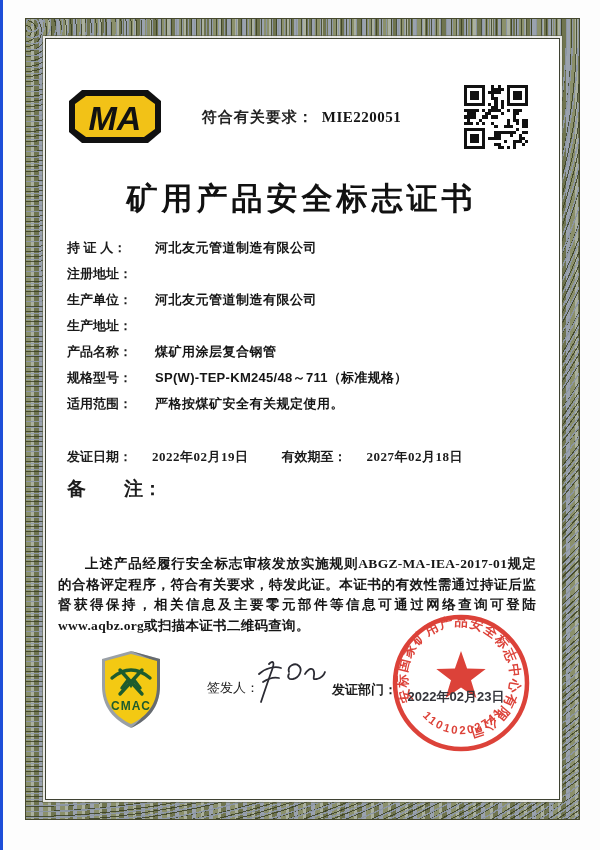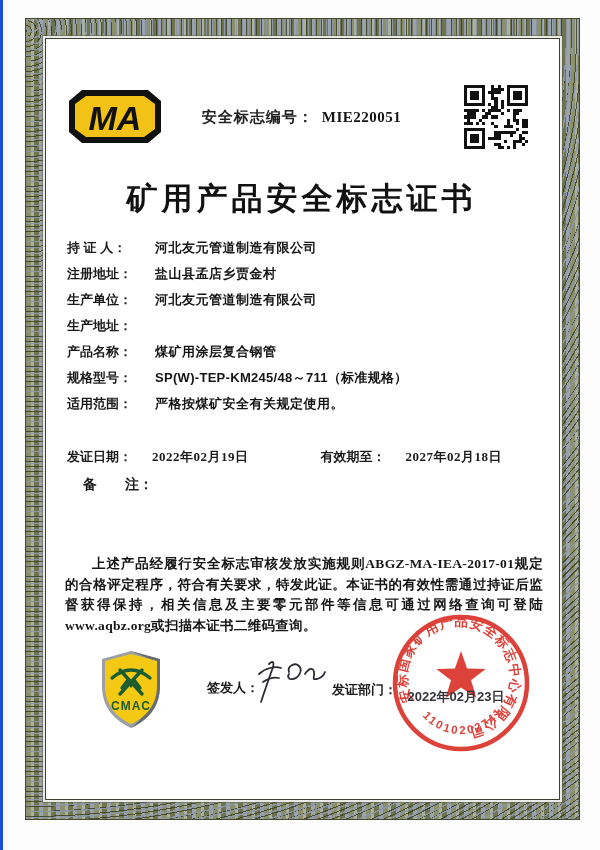--- a/index.html
+++ b/index.html
@@ -40,31 +40,31 @@
   .row { display:flex; align-items:center; line-height:18px; margin-bottom:8px; }
   .lbl { font-family:"Liberation Sans", sans-serif; font-weight:600; color:#1a1a1a;
     flex:0 0 88px; white-space:nowrap; }
   .row.wide .lbl { flex:0 0 auto; margin-right:18px; }
   .val { font-weight:700; color:#151515; letter-spacing:.5px; }
   .val.mono { font-family:"Liberation Sans", sans-serif; letter-spacing:.3px; }
   .val.std { font-family:"Liberation Sans", sans-serif; font-weight:400; letter-spacing:.5px; }
   .dates { position:absolute; left:64px; top:448px; width:476px; font-size:13px; display:flex; align-items:baseline; }
   .dates .lbl2 { font-family:"Liberation Sans", sans-serif; font-weight:600; }
   .dates .dval { font-weight:700; margin-left:20px; letter-spacing:.5px; }
-  .dates .valid-lab { margin-left:72px; }
-  .remark { position:absolute; left:80px; top:476px; font-size:14px;
+  .dates .valid-lab { margin-left:33px; }
+  .remark { position:absolute; left:64px; top:476px; font-size:19px;
     font-family:"Liberation Sans", sans-serif; font-weight:600; }
   
-  .statement { position:absolute; left:62px; top:554px; width:478px;
+  .statement { position:absolute; left:55px; top:554px; width:478px;
     font-size:13.5px; font-weight:700; line-height:20.5px; text-align:justify;
     text-indent:2em; color:#161616; letter-spacing:.3px; }
   
   .cmac { position:absolute; left:95px; top:650px; width:66px; height:80px; }
   .signer { position:absolute; left:204px; top:679px; font-size:13px;
-    font-family:"Liberation Sans", sans-serif; font-weight:700; }
+    font-family:"Liberation Sans", sans-serif; font-weight:400; }
   .signature { position:absolute; left:248px; top:650px; width:80px; height:60px; }
   .dept { position:absolute; left:329px; top:681px; font-size:13px;
     font-family:"Liberation Sans", sans-serif; font-weight:600; }
   .stamp { position:absolute; left:387px; top:612px; width:142px; height:142px; }
 </style>
 </head>
 <body>
 
 <div class="cert">
 
@@ -72,21 +72,21 @@
     <div class="frame-inner"></div>
   </div>
 
   <svg class="ma-logo" viewBox="0 0 96 57">
     <polygon points="15,2 81,2 94,13 94,44 81,55 15,55 2,44 2,13" fill="#111"></polygon>
     <polygon points="19,8 77,8 88,16 88,41 77,49 19,49 8,41 8,16" fill="#f2c217"></polygon>
     <text x="48" y="42" text-anchor="middle" font-family="Liberation Sans, sans-serif" font-size="34" font-weight="900" font-style="italic" fill="#111">MA</text>
   </svg>
 
   <div class="cert-no">
-    <span class="lab">安全标志编号：</span><span class="val">MIE220051</span>
+    <span class="lab">符合有关要求：</span><span class="val">MIE220051</span>
   </div>
 
   <svg class="qr" id="qr" viewBox="0 0 21 21" shape-rendering="crispEdges">
       <rect x="9" y="0" width="1" height="1" fill="#111"></rect>
       <rect x="11" y="0" width="1" height="1" fill="#111"></rect>
       <rect x="9" y="1" width="1" height="1" fill="#111"></rect>
       <rect x="10" y="1" width="1" height="1" fill="#111"></rect>
       <rect x="11" y="1" width="1" height="1" fill="#111"></rect>
       <rect x="12" y="1" width="1" height="1" fill="#111"></rect>
       <rect x="8" y="2" width="1" height="1" fill="#111"></rect>
@@ -204,21 +204,20 @@
 
   <div class="title">矿用产品安全标志证书</div>
 
   <div class="fields">
     <div class="row">
       <span class="lbl">持 证 人：</span>
       <span class="val">河北友元管道制造有限公司</span>
     </div>
     <div class="row">
       <span class="lbl">注册地址：</span>
-      <span class="val">盐山县孟店乡贾金村</span>
     </div>
     <div class="row">
       <span class="lbl">生产单位：</span>
       <span class="val">河北友元管道制造有限公司</span>
     </div>
     <div class="row">
       <span class="lbl">生产地址：</span>
     </div>
     <div class="row">
       <span class="lbl">产品名称：</span>

